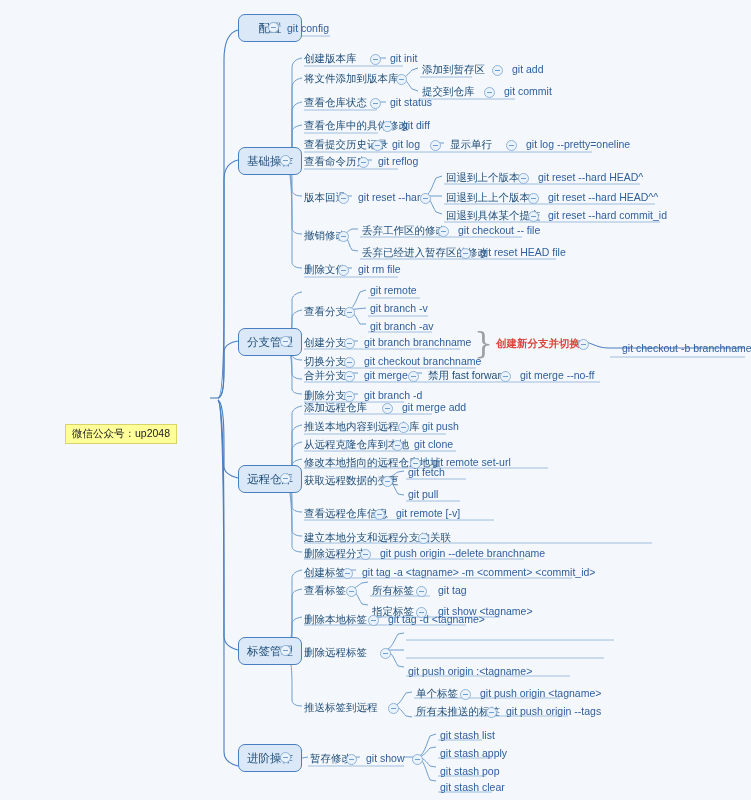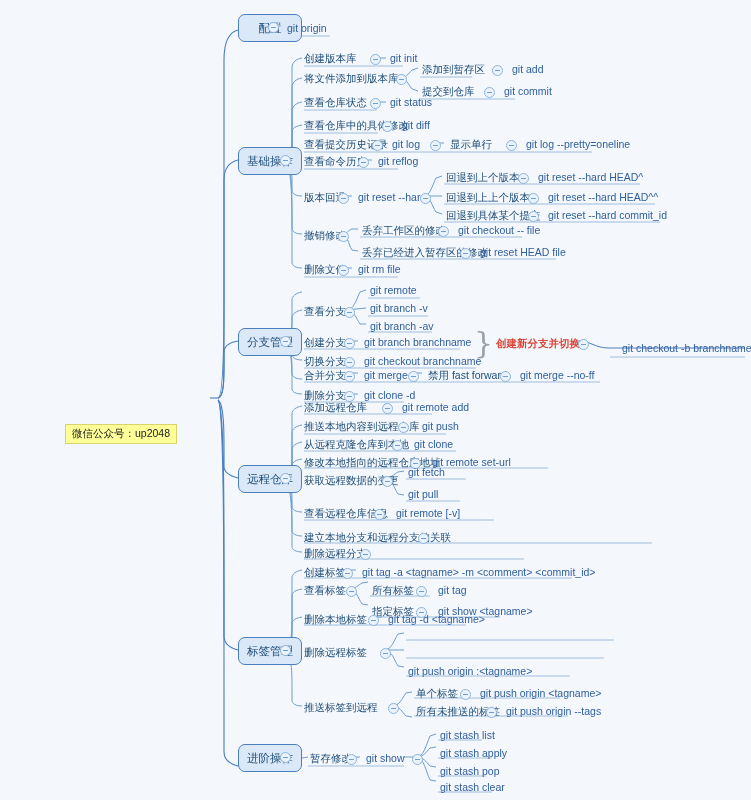--- a/index.html
+++ b/index.html
@@ -246,21 +246,21 @@
   <div class="cat" style="left:238px;top:637px">
       <span>标签管理</span>
     </div>
   <div class="tog" style="left:280px;top:645px"></div>
 
   <div class="cat" style="left:238px;top:744px">
       <span>进阶操作</span>
     </div>
   <div class="tog" style="left:280px;top:752px"></div>
 
-  <div class="node" style="left:285px;top:21px">git origin</div>
+  <div class="node" style="left:285px;top:21px">git config</div>
 
   <div class="node cn" style="left:302px;top:51px">创建版本库</div>
   <div class="tog" style="left:370px;top:54px"></div>
   <div class="node" style="left:388px;top:51px">git init</div>
 
   <div class="node cn" style="left:302px;top:71px">将文件添加到版本库</div>
   <div class="tog" style="left:396px;top:74px"></div>
   <div class="node cn" style="left:420px;top:62px">添加到暂存区</div>
   <div class="tog" style="left:492px;top:65px"></div>
   <div class="node" style="left:510px;top:62px">git add</div>
@@ -337,25 +337,25 @@
   <div class="node cn" style="left:302px;top:368px">合并分支</div>
   <div class="tog" style="left:344px;top:371px"></div>
   <div class="node" style="left:362px;top:368px">git merge</div>
   <div class="tog" style="left:408px;top:371px"></div>
   <div class="node cn" style="left:426px;top:368px">禁用 fast forward</div>
   <div class="tog" style="left:500px;top:371px"></div>
   <div class="node" style="left:518px;top:368px">git merge --no-ff</div>
 
   <div class="node cn" style="left:302px;top:388px">删除分支</div>
   <div class="tog" style="left:344px;top:391px"></div>
-  <div class="node" style="left:362px;top:388px">git clone -d</div>
+  <div class="node" style="left:362px;top:388px">git branch -d</div>
 
   <div class="node cn" style="left:302px;top:400px">添加远程仓库</div>
   <div class="tog" style="left:382px;top:403px"></div>
-  <div class="node" style="left:400px;top:400px">git remote add</div>
+  <div class="node" style="left:400px;top:400px">git merge add</div>
 
   <div class="node cn" style="left:302px;top:419px">推送本地内容到远程仓库</div>
   <div class="tog" style="left:398px;top:422px"></div>
   <div class="node" style="left:420px;top:419px">git push</div>
 
   <div class="node cn" style="left:302px;top:437px">从远程克隆仓库到本地</div>
   <div class="tog" style="left:392px;top:440px"></div>
   <div class="node" style="left:412px;top:437px">git clone</div>
 
   <div class="node cn" style="left:302px;top:455px">修改本地指向的远程仓库地址</div>
@@ -369,20 +369,21 @@
 
   <div class="node cn" style="left:302px;top:506px">查看远程仓库信息</div>
   <div class="tog" style="left:374px;top:509px"></div>
   <div class="node" style="left:394px;top:506px">git remote [-v]</div>
 
   <div class="node cn" style="left:302px;top:530px">建立本地分支和远程分支的关联</div>
   <div class="tog" style="left:418px;top:533px"></div>
 
   <div class="node cn" style="left:302px;top:546px">删除远程分支</div>
   <div class="tog" style="left:360px;top:549px"></div>
+  <div class="node" style="left:378px;top:546px">git push origin --delete branchname</div>
 
   <div class="node cn" style="left:302px;top:565px">创建标签</div>
   <div class="tog" style="left:342px;top:568px"></div>
   <div class="node" style="left:360px;top:565px">git tag -a &lt;tagname&gt; -m &lt;comment&gt; &lt;commit_id&gt;</div>
 
   <div class="node cn" style="left:302px;top:583px">查看标签</div>
   <div class="tog" style="left:346px;top:586px"></div>
   <div class="node cn" style="left:370px;top:583px">所有标签</div>
   <div class="tog" style="left:416px;top:586px"></div>
   <div class="node" style="left:436px;top:583px">git tag</div>

